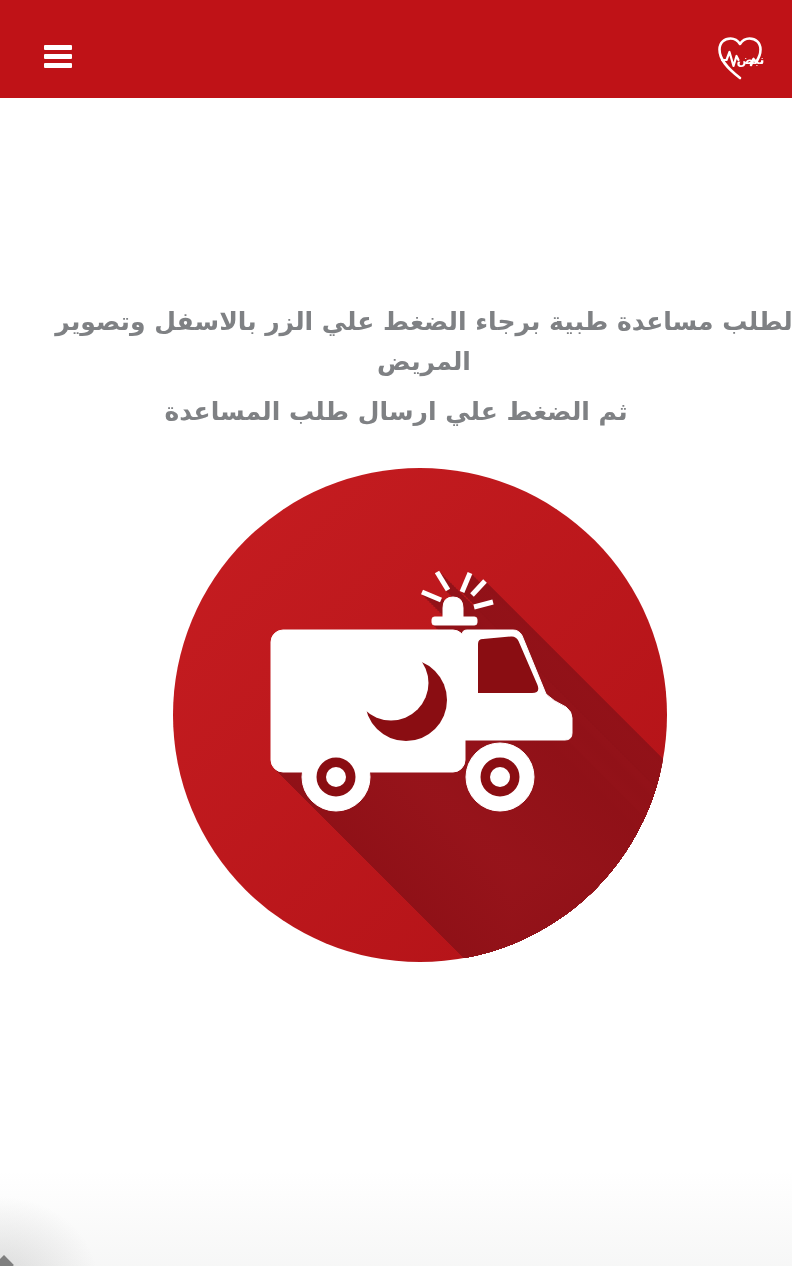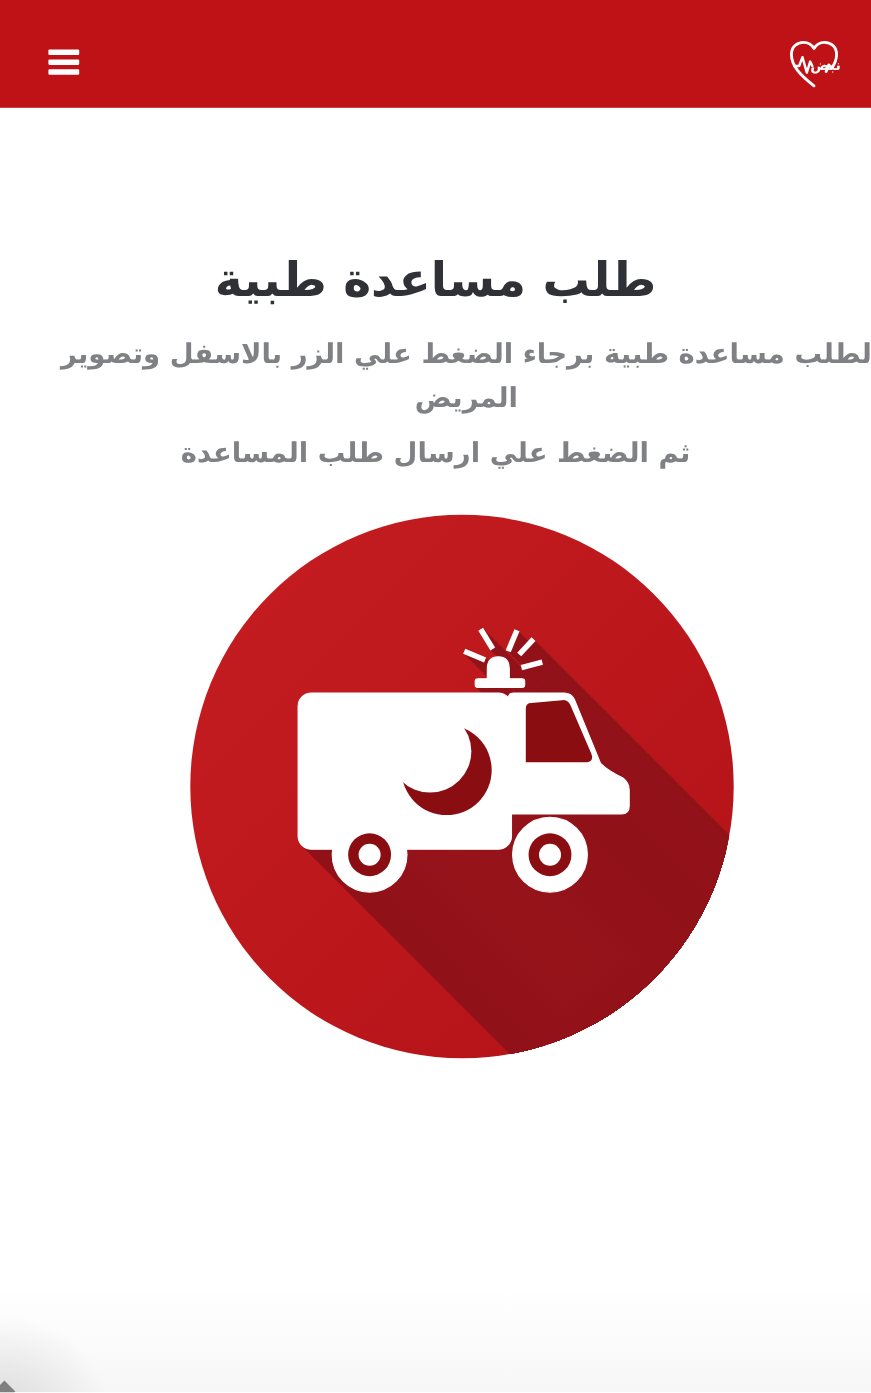--- a/index.html
+++ b/index.html
@@ -47,21 +47,20 @@
 
     <div class="logo">
       <svg width="48" height="46" viewBox="0 0 48 46">
         <path d="M24,42 C11,32 3.5,23.5 3.5,13.5 C3.5,6.5 8.5,2.5 14.5,2.5 C18.5,2.5 22,4.8 24,8 C26,4.8 29.5,2.5 33.5,2.5 C39.5,2.5 44.5,6.5 44.5,13.5 C44.5,18 43,22 40,26 L37.5,23 L35,29" fill="none" stroke="#ffffff" stroke-width="2.6" stroke-linecap="round" stroke-linejoin="round"></path>
         <polyline points="6,24 10.5,24 13.5,16 17.5,30 20.5,20 22.5,24" fill="none" stroke="#ffffff" stroke-width="2.2" stroke-linecap="round" stroke-linejoin="round"></polyline>
         <text x="34.5" y="28" text-anchor="middle" font-size="13" font-weight="bold" fill="#ffffff">نبض</text>
       </svg>
     </div>
   </div>
 
-  <div class="title">طلب مساعدة طبية</div>
   <div class="sub sub1">لطلب مساعدة طبية برجاء الضغط علي الزر بالاسفل وتصوير المريض</div>
   <div class="sub sub2">ثم الضغط علي ارسال طلب المساعدة</div>
 
   <button class="amb-btn" aria-label="طلب مساعدة">
     <svg width="496" height="496" viewBox="0 0 496 496">
       <defs>
         <linearGradient id="circGrad" x1="0" y1="0" x2="496" y2="496" gradientUnits="userSpaceOnUse">
           <stop offset="0" stop-color="#c61d21"></stop>
           <stop offset="1" stop-color="#b21217"></stop>
         </linearGradient>

